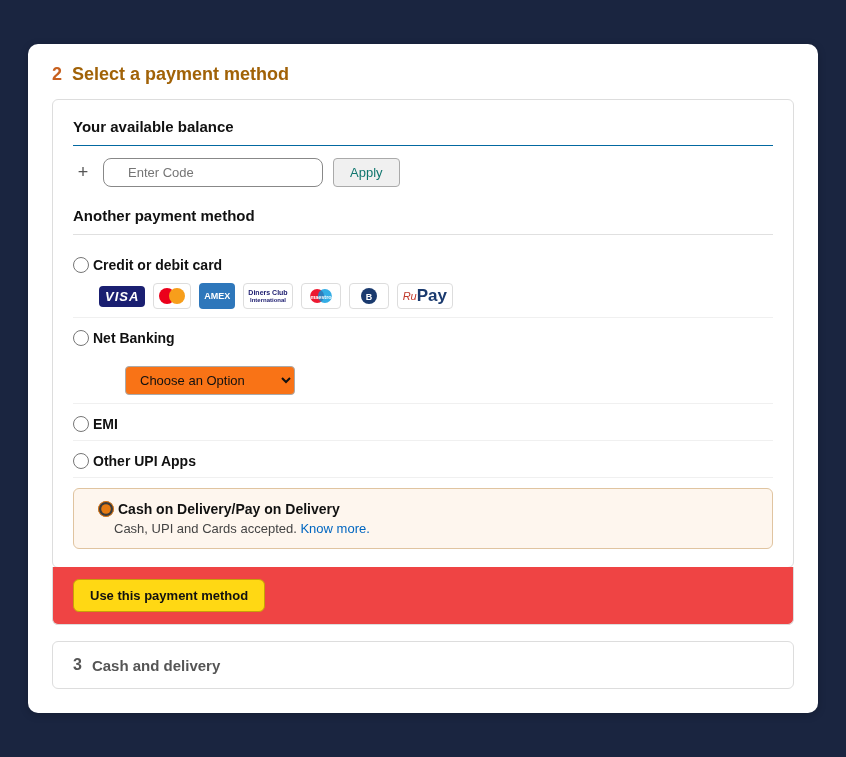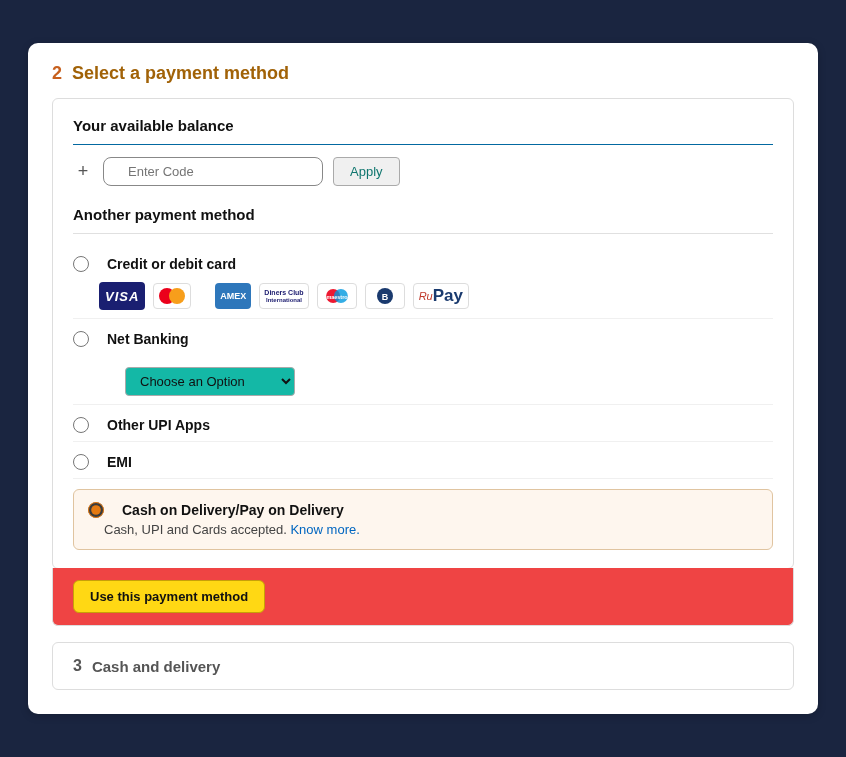--- a/index.html
+++ b/index.html
@@ -96,42 +96,42 @@
       border-bottom: 1px solid #e0e0e0;
     }
     .payment-option {
       padding: 12px 0 8px 0;
       border-bottom: 1px solid #f0f0f0;
     }
     .payment-option:last-child { border-bottom: none; }
     .option-row {
       display: flex;
       align-items: center;
-      gap: 18px;
+      gap: 4px;
     }
     .option-label {
       font-size: 14px;
       font-weight: bold;
       color: #111;
     }
     .radio-input {
       accent-color: #e47911;
       width: 16px;
       height: 16px;
       cursor: pointer;
     }
     .card-logos {
       display: flex;
       align-items: center;
       gap: 8px;
       margin-top: 10px;
       margin-left: 26px;
     }
     .card-logo {
-      height: 28px;
+      height: 21px;
       border-radius: 3px;
       display: inline-flex;
       align-items: center;
       justify-content: center;
       font-size: 9px;
       font-weight: bold;
       padding: 2px 5px;
     }
     .visa-logo {
       background: #1a1f71;
@@ -169,21 +169,20 @@
     .amex-logo {
       background: #2e77bb;
       color: #fff;
       font-size: 9px;
       font-weight: bold;
       padding: 4px 5px;
       border-radius: 4px;
       height: 26px;
       display: inline-flex;
       align-items: center;
-      margin-left: 16px;
     }
     .diners-logo {
       background: #fff;
       border: 1px solid #ddd;
       border-radius: 4px;
       padding: 2px 4px;
       height: 26px;
       display: inline-flex;
       align-items: center;
       justify-content: center;
@@ -230,30 +229,30 @@
       font-weight: bold;
       color: #e05c1a;
     }
     .select-dropdown {
       margin-top: 10px;
       margin-left: 26px;
       border: 1px solid #aaa;
       border-radius: 4px;
       padding: 5px 28px 5px 10px;
       font-size: 13px;
-      background: #14b8a6;
+      background: #f97316;
       appearance: auto;
       cursor: pointer;
       color: #111;
     }
     .cod-option {
       background: #fef6ee;
       border: 1px solid #e0c4a0;
       border-radius: 6px;
-      padding: 12px 14px;
+      padding: 12px 24px;
       margin-top: 8px;
     }
     .cod-desc {
       margin-top: 4px;
       margin-left: 16px;
       font-size: 13px;
       color: #444;
     }
     .know-more-link {
       color: #0066c0;
@@ -378,29 +377,29 @@
           <option>State Bank of India</option>
           <option>HDFC Bank</option>
           <option>ICICI Bank</option>
           <option>Axis Bank</option>
         </select>
       </div>
     </div>
 
     <div class="payment-option">
       <div class="option-row">
+        <input type="radio" class="radio-input" name="payment" id="emi" style="">
+        <label class="option-label" for="emi">EMI</label>
+      </div>
+    </div>
+
+    <div class="payment-option">
+      <div class="option-row">
         <input type="radio" class="radio-input" name="payment" id="upi" style="">
         <label class="option-label" for="upi">Other UPI Apps</label>
-      </div>
-    </div>
-
-    <div class="payment-option">
-      <div class="option-row">
-        <input type="radio" class="radio-input" name="payment" id="emi" style="">
-        <label class="option-label" for="emi">EMI</label>
       </div>
     </div>
 
     <div style="margin-top: 10px;">
       <div class="cod-option">
         <div class="option-row">
           <input type="radio" class="radio-input" name="payment" id="cod" checked="" style="">
           <label class="option-label" for="cod">Cash on Delivery/Pay on Delivery</label>
         </div>
         <div class="cod-desc">

